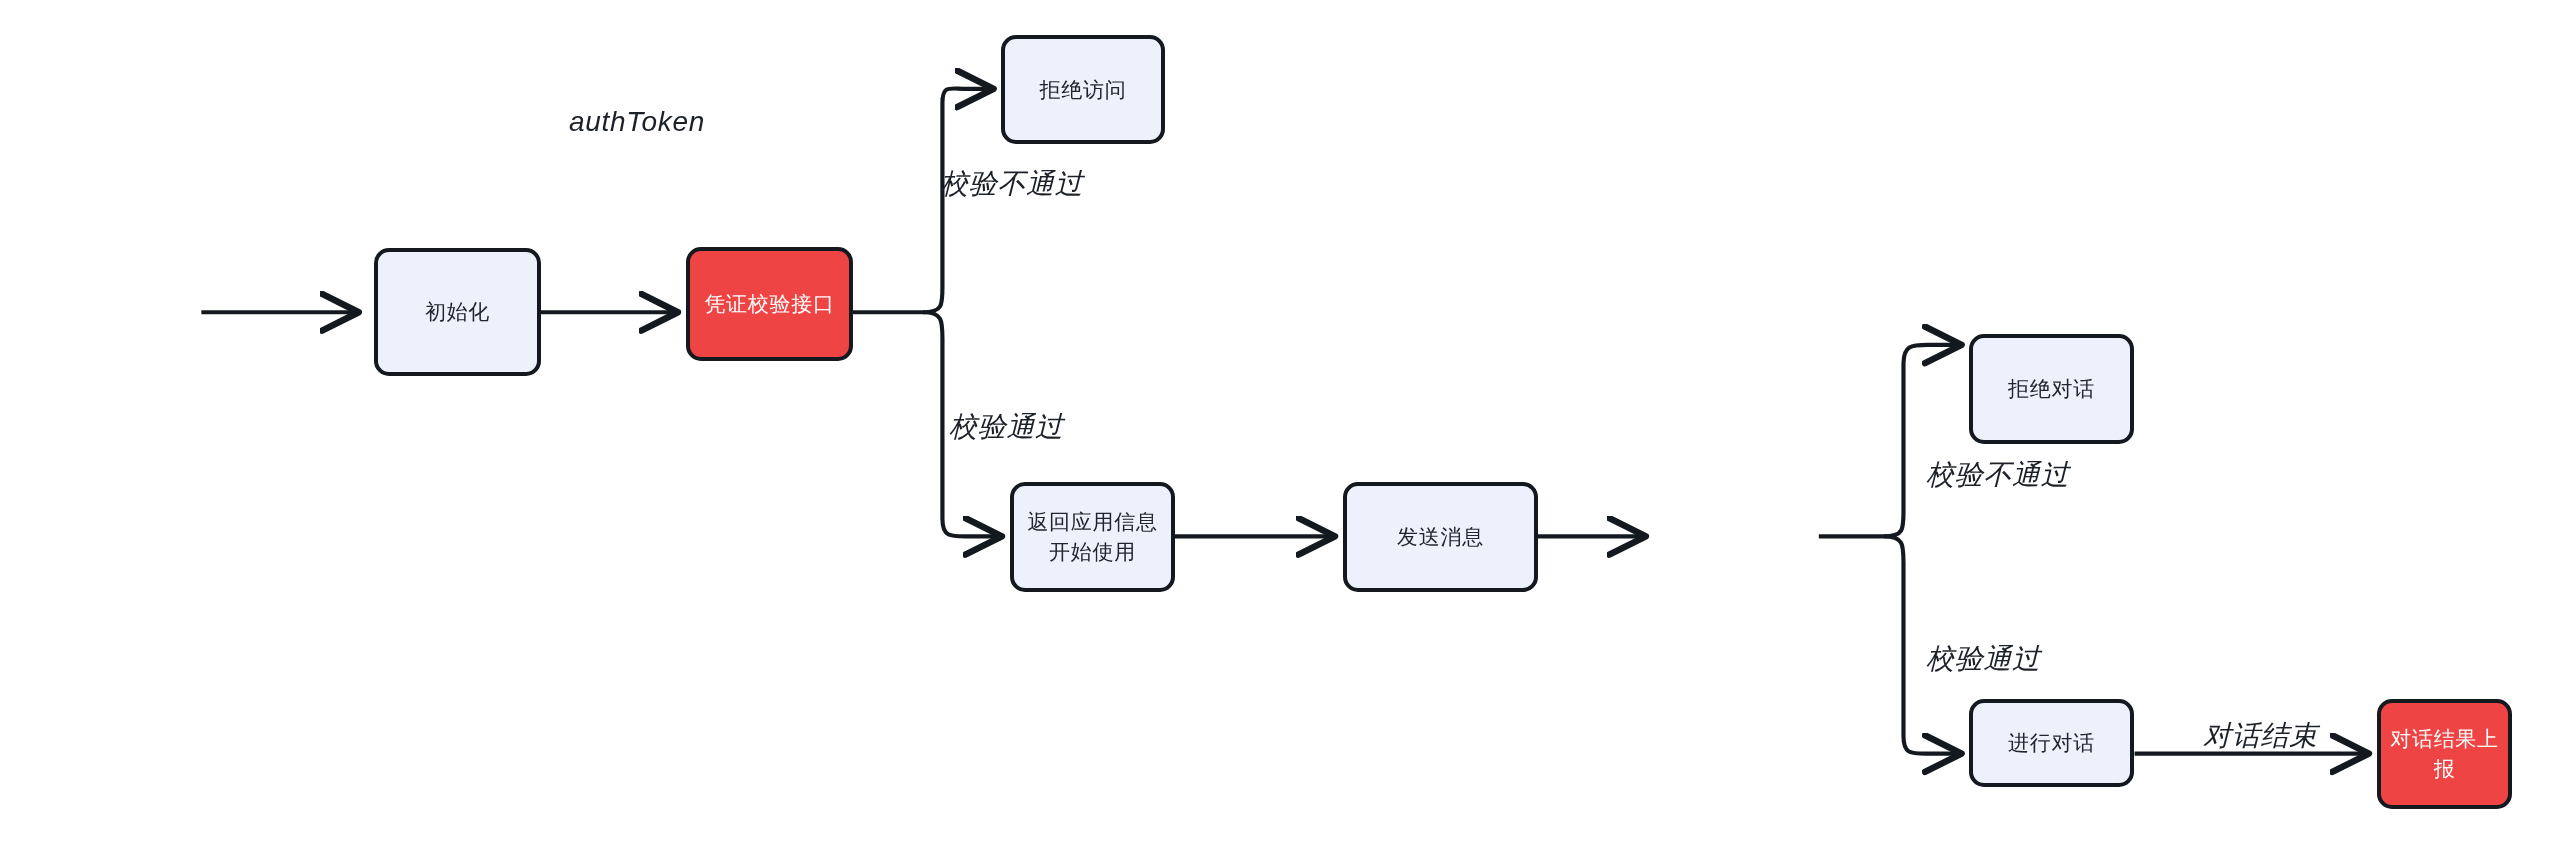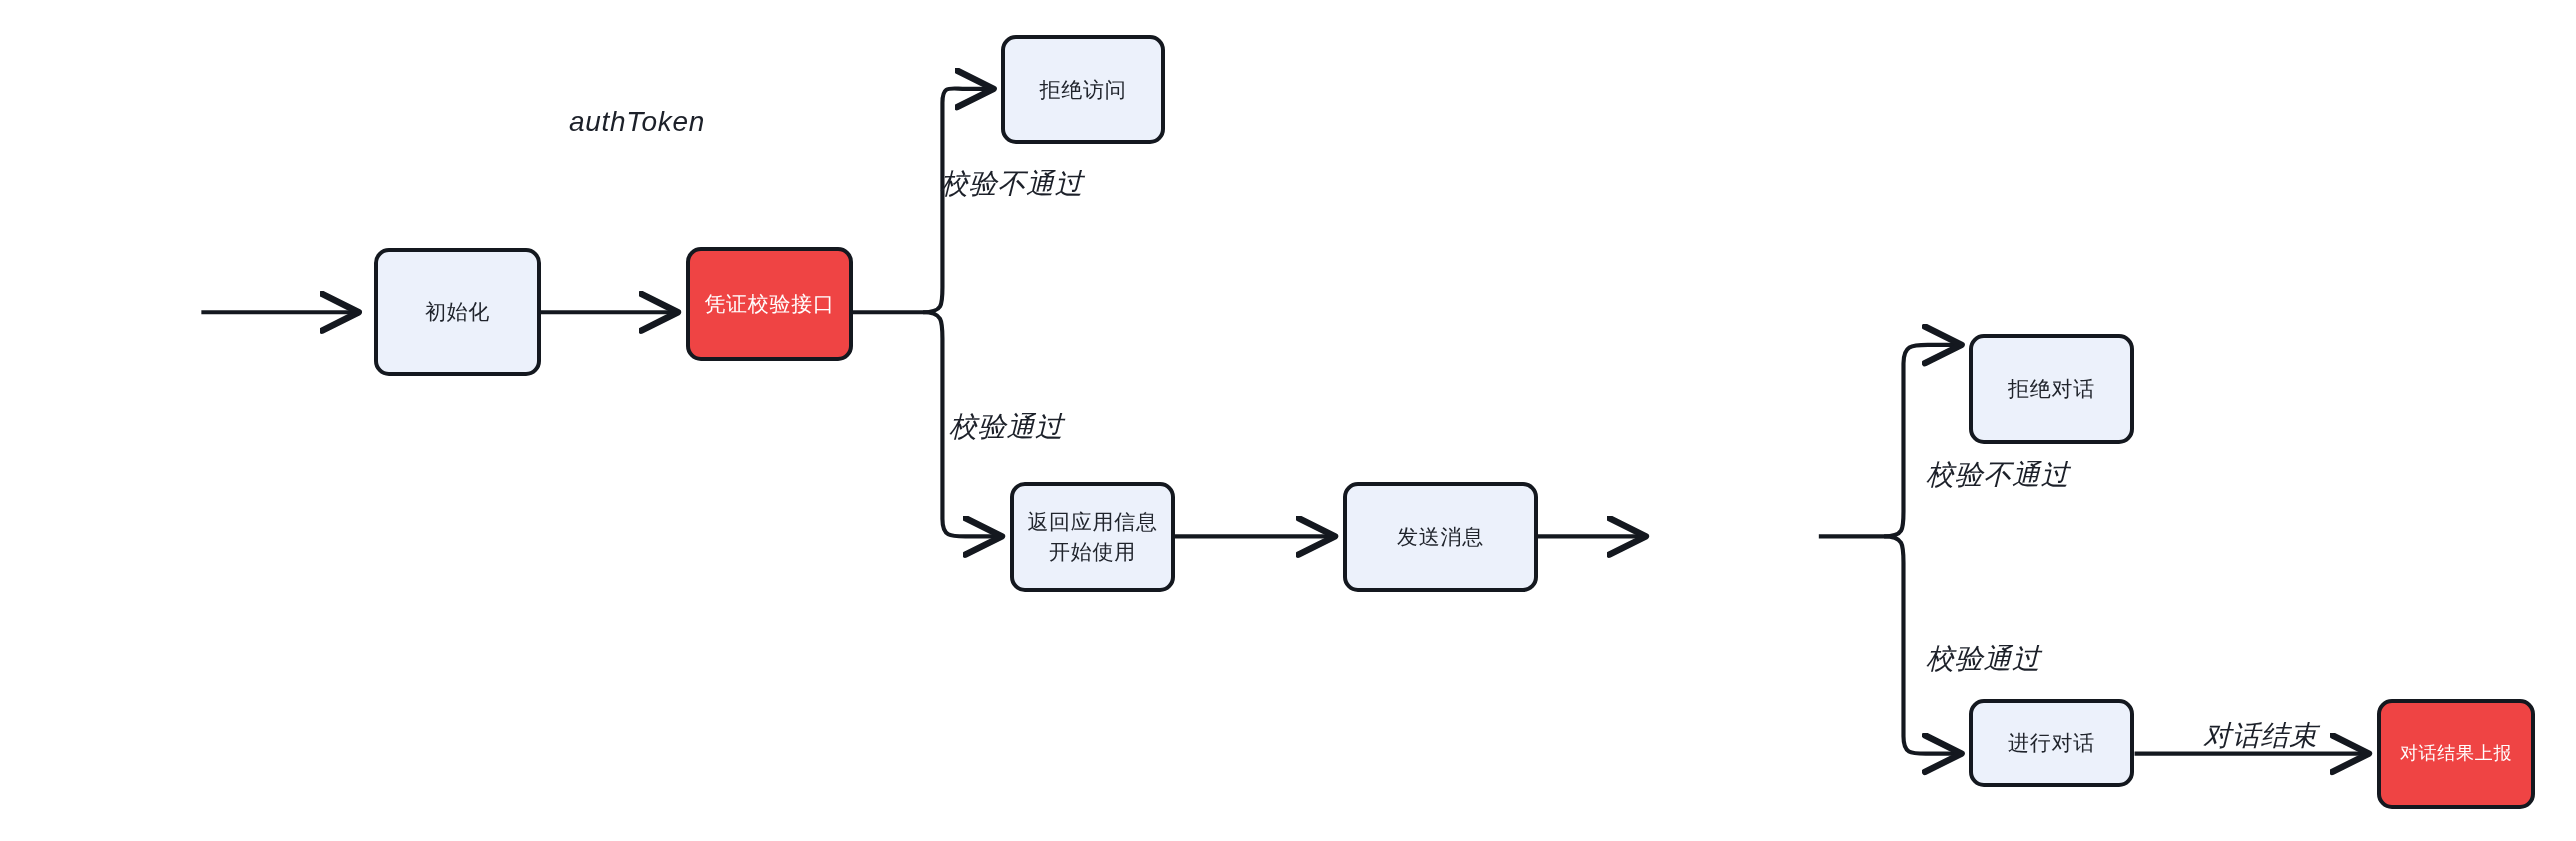--- a/index.html
+++ b/index.html
@@ -104,21 +104,21 @@
   <div class="node fill-blue" style="left:1010px; top:482px; width:165px; height:110px; font-size:21px;">返回应用信息
 开始使用</div>
 
   <div class="node fill-blue" style="left:1343px; top:482px; width:195px; height:110px; font-size:21px;">发送消息</div>
 
 
   <div class="node fill-blue" style="left:1969px; top:290px; width:165px; height:110px; font-size:21px;margin-top:44px;">拒绝对话</div>
 
   <div class="node fill-blue" style="left:1969px; top:699px; width:165px; height:88px; font-size:21px;">进行对话</div>
 
-  <div class="node fill-green" style="left:2377px; top:699px; width:158px; height:110px; font-size:18px;">对话结果上报</div>
+  <div class="node fill-green" style="left:2377px; top:699px; width:135px; height:110px; font-size:21px;">对话结果上报</div>
 
   <div class="edge-label" style="left:569px; top:108px;">authToken</div>
 
   <div class="edge-label" style="left:940px; top:170px;">校验不通过</div>
 
   <div class="edge-label" style="left:949px; top:413px;">校验通过</div>
 
   <div class="edge-label" style="left:1926px; top:461px;">校验不通过</div>
 
   <div class="edge-label" style="left:1926px; top:645px;">校验通过</div>

